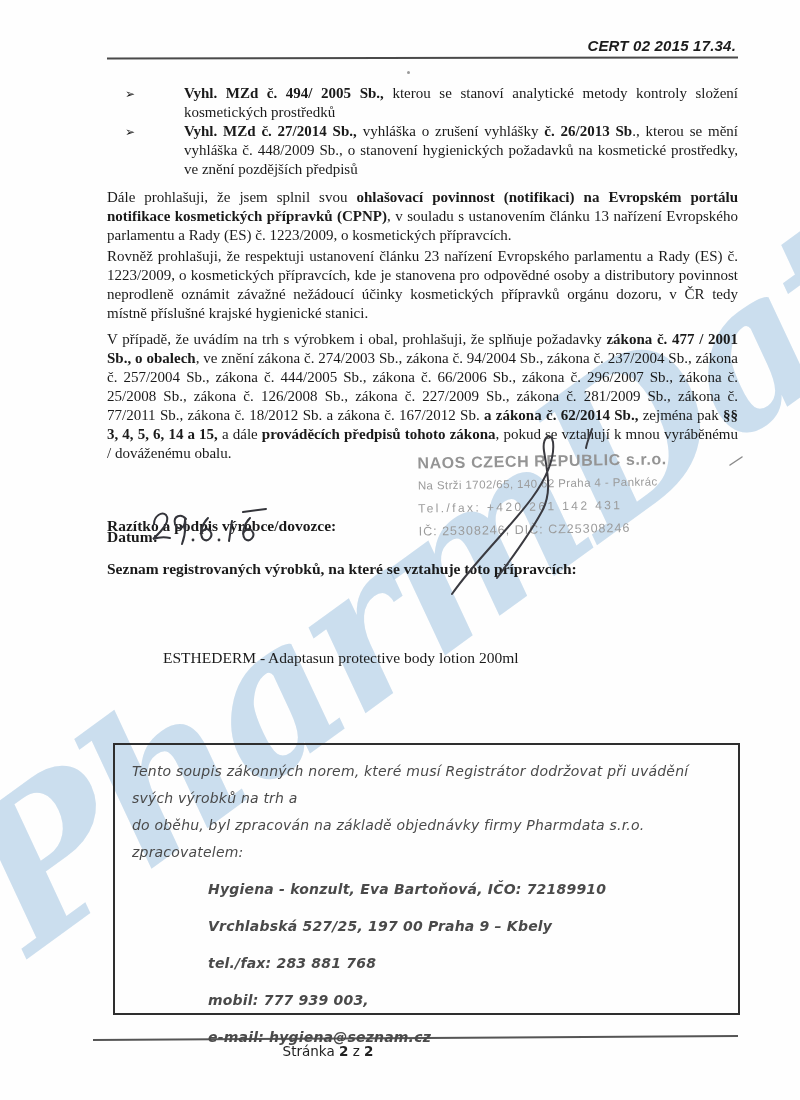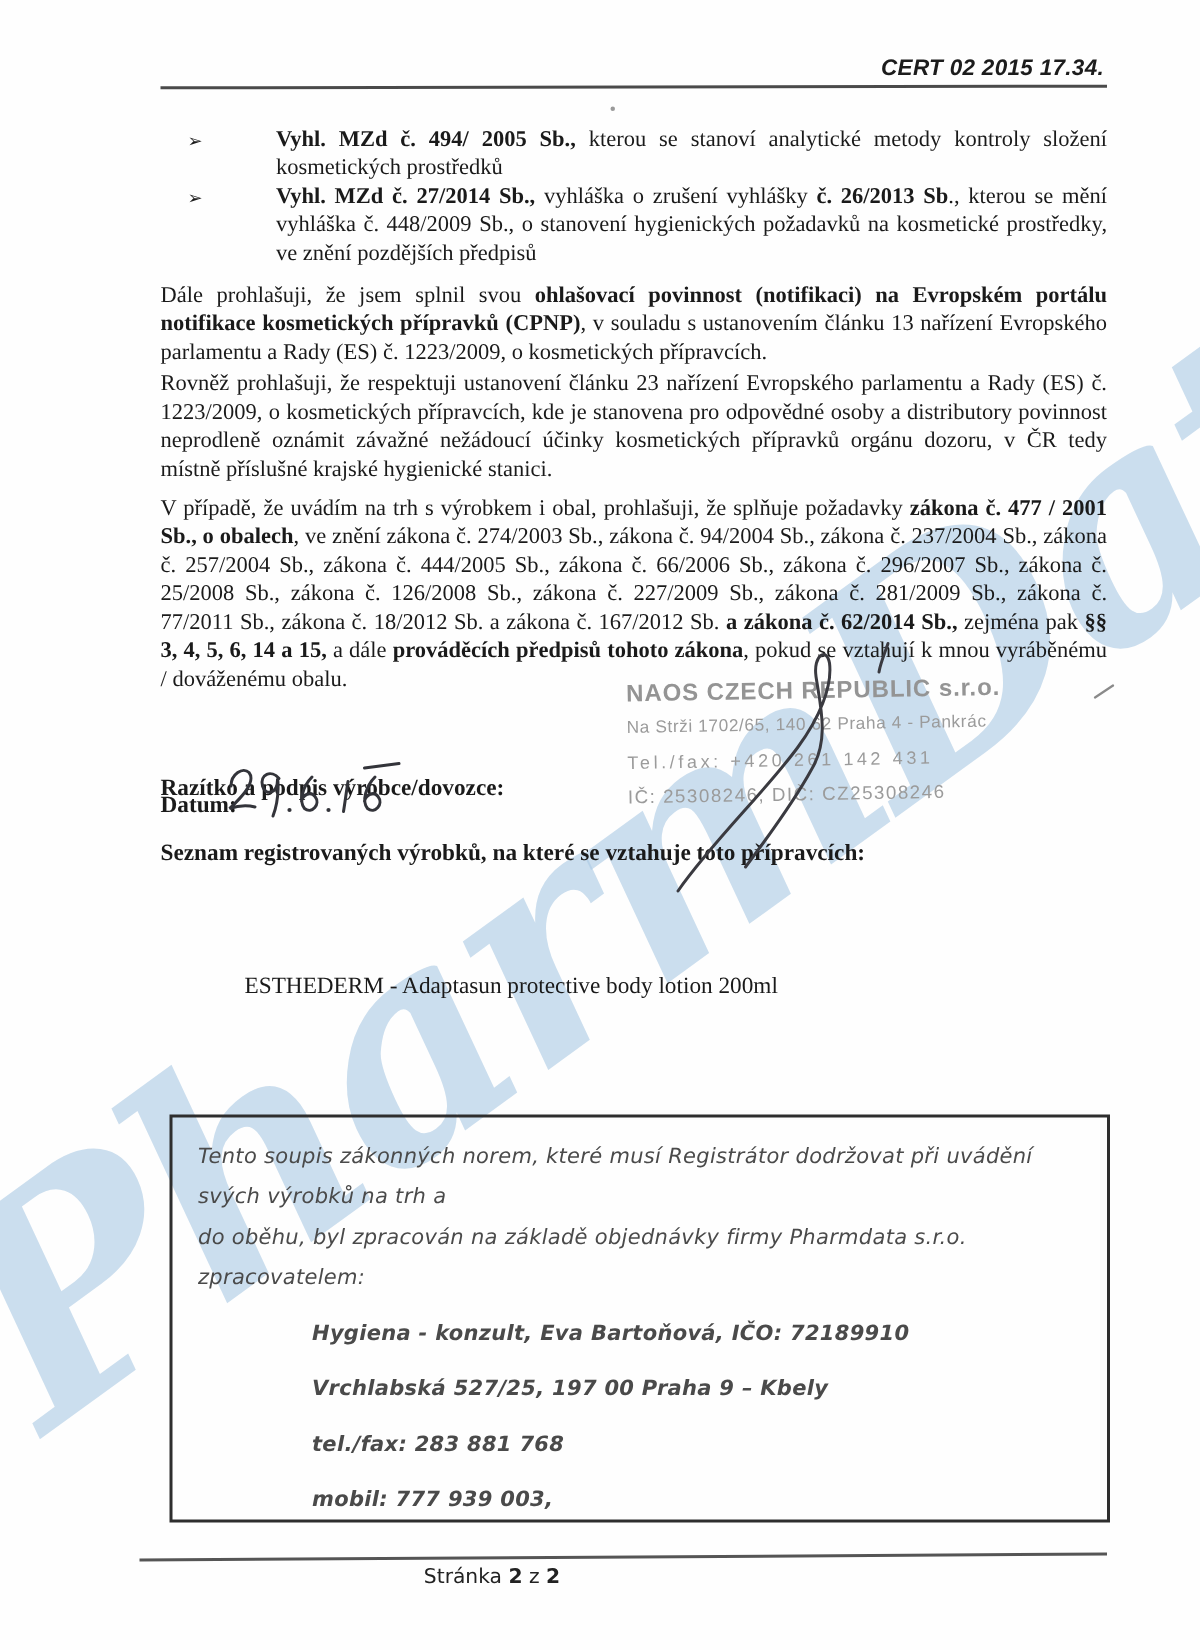--- a/index.html
+++ b/index.html
@@ -139,19 +139,20 @@
 
     <div class="product-line">ESTHEDERM - Adaptasun protective body lotion 200ml</div>
 
     <div class="info-box">
       <div class="info-intro">Tento soupis zákonných norem, které musí Registrátor dodržovat při uvádění svých výrobků na trh a</div>
       <div class="info-intro">do oběhu, byl zpracován na základě objednávky firmy Pharmdata s.r.o. zpracovatelem:</div>
       <div class="info-contact">Hygiena - konzult, Eva Bartoňová, IČO:  72189910</div>
       <div class="info-contact">Vrchlabská 527/25, 197 00   Praha 9 – Kbely</div>
       <div class="info-contact">tel./fax: 283 881 768</div>
       <div class="info-contact">mobil: 777 939 003,</div>
+      <div class="info-contact">e-mail: hygiena@seznam.cz</div>
     </div>
 
     <div class="footer-rule"></div>
     <div class="footer-text"><span>Stránka </span><span class="b">2</span><span> z </span><span class="b">2</span></div>
 
   </div>
 </div>
 
 </body></html>

